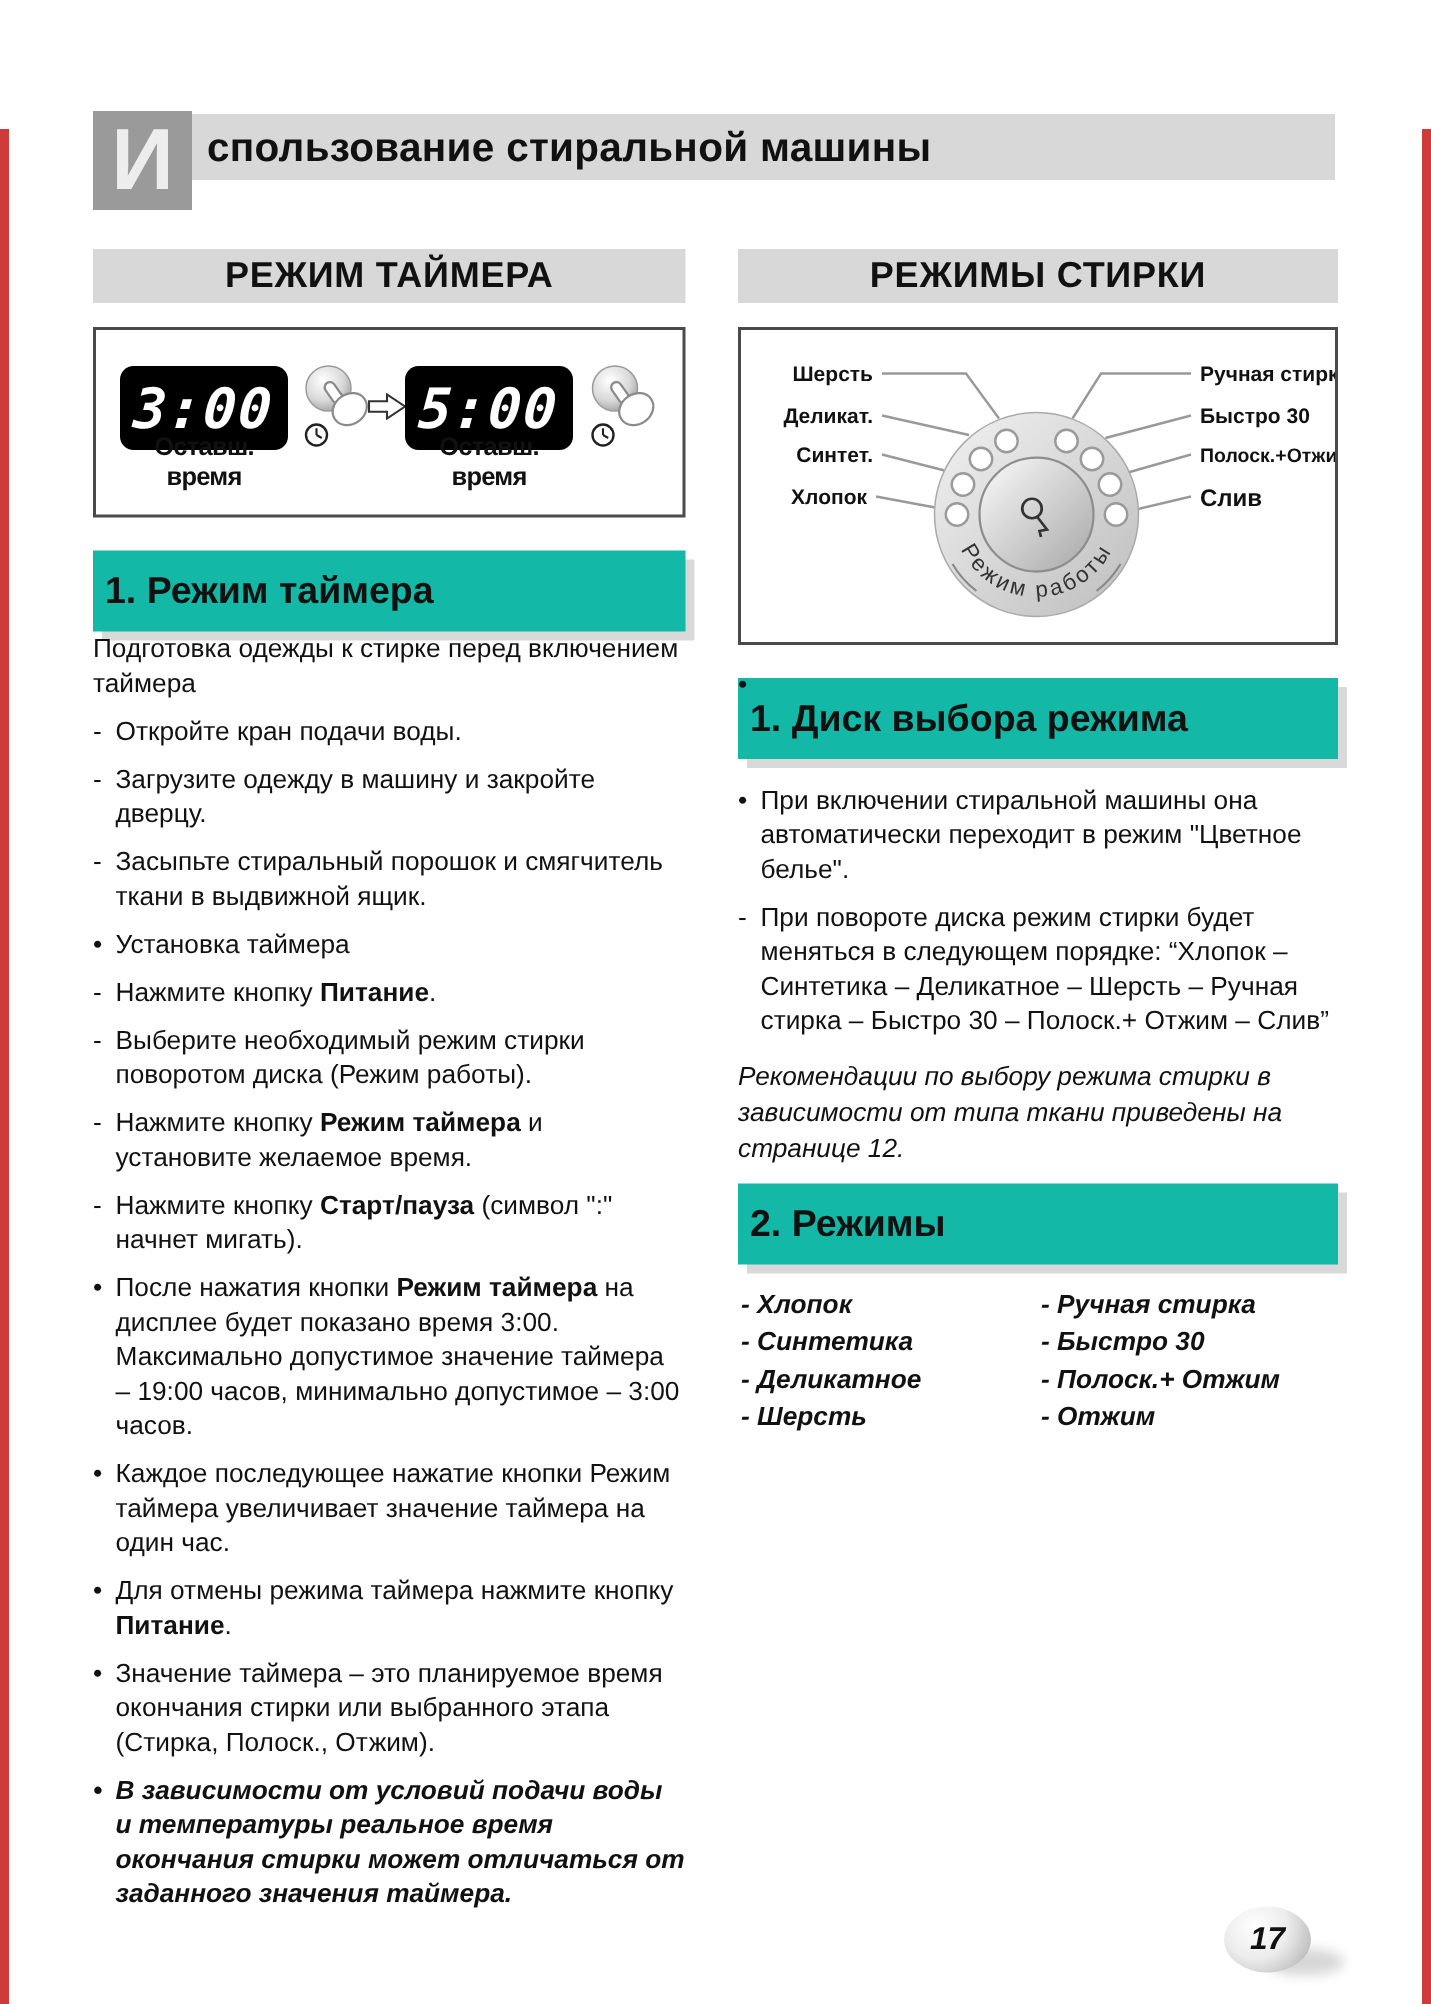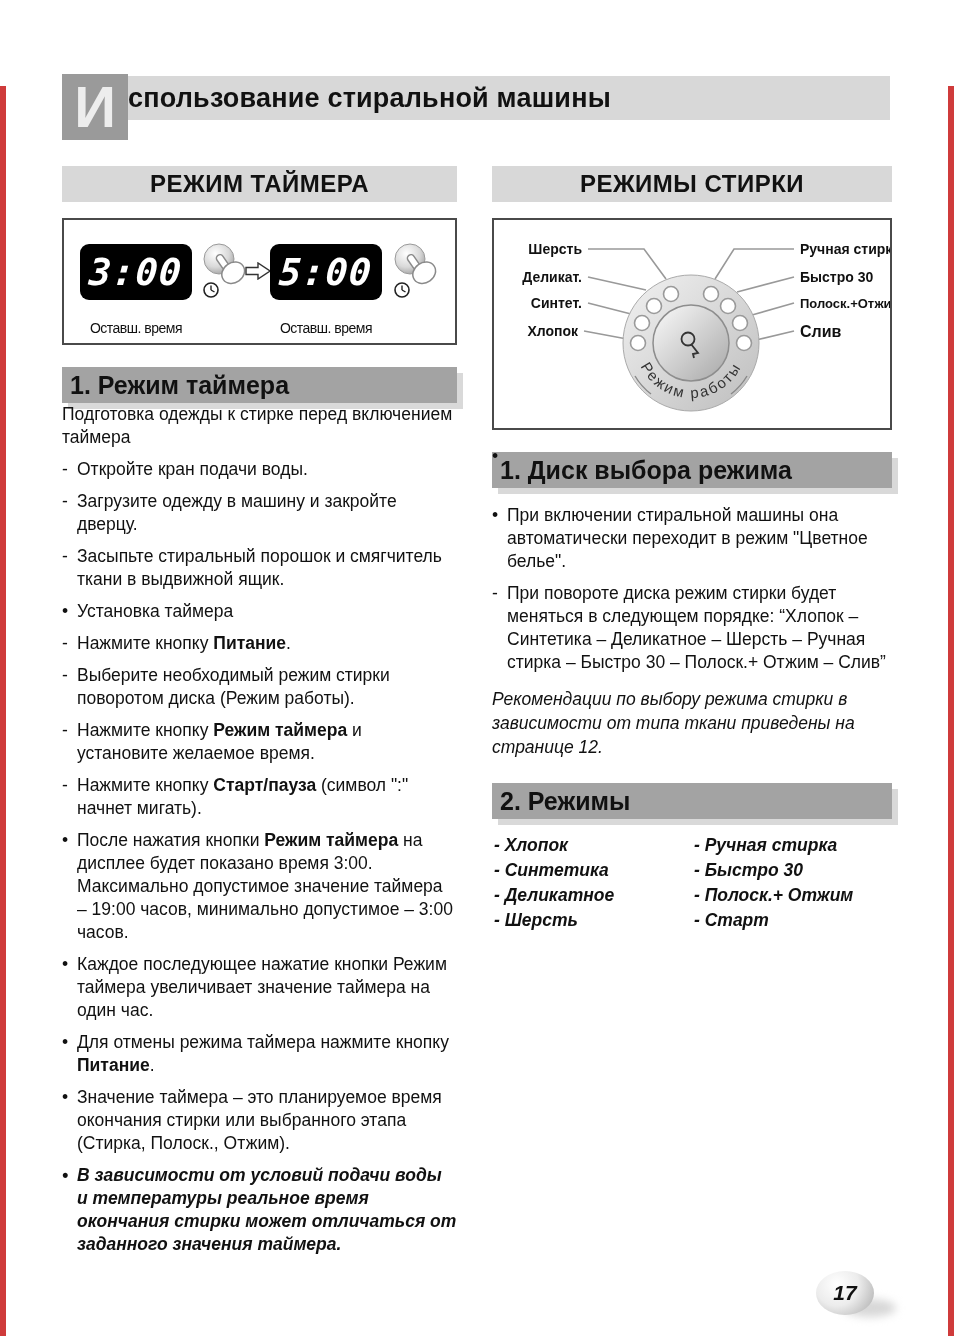--- a/index.html
+++ b/index.html
@@ -16,34 +16,34 @@
   .page-header{position:absolute;left:62px;top:74px;width:828px;height:66px;}
   .dropcap-box{
     position:absolute;left:0;top:0;width:66px;height:66px;background:#9a9a9a;
     display:flex;align-items:center;justify-content:center;
     font-size:58px;font-weight:bold;color:#ededed;line-height:1;
   }
   .title-bar{
     position:absolute;left:66px;top:2px;right:0;height:44px;background:#d8d8d8;
     display:flex;align-items:center;
   }
-  .title-bar .t{font-size:27px;font-weight:bold;padding-left:0;letter-spacing:0.2px;}
+  .title-bar .t{font-size:27px;font-weight:bold;padding-left:10px;letter-spacing:0.2px;}
 
   
   .col{position:absolute;top:166px;}
   .col-left{left:62px;width:395px;}
   .col-right{left:492px;width:400px;}
 
   .col-header{
     height:36px;background:#d8d8d8;display:flex;align-items:center;justify-content:center;
     font-size:24px;font-weight:bold;letter-spacing:0.5px;
   }
 
   .sec-head{
-    margin-top:22px;height:36px;background:#a3a3a3;box-shadow:6px 6px 0 #d9d9d9;
+    margin-top:22px;height:54px;background:#14b8a6;box-shadow:6px 6px 0 #d9d9d9;
     display:flex;align-items:center;font-size:25px;font-weight:bold;padding-left:8px;
   }
 
   p{margin:0;}
   .body-text{font-size:17.5px;line-height:23px;}
   .intro{}
   .li{position:relative;padding-left:15px;margin-top:9px;}
   .li .m{position:absolute;left:0;top:0;}
   .bd{font-weight:bold;}
   .emph{font-weight:bold;font-style:italic;}
@@ -54,22 +54,22 @@
   .fig-timer{height:123px;}
   .seg-display{
     position:absolute;width:112px;height:56px;background:#000;border-radius:9px;
     display:flex;align-items:center;justify-content:center;
   }
   .seg-display .digits{
     color:#fff;font-family:"DejaVu Sans Mono",monospace;font-weight:bold;font-style:italic;
     font-size:37px;letter-spacing:1px;transform:skewX(-4deg);
   }
   .seg-label{
-    position:absolute;width:112px;text-align:center;top:100px;
-    font-size:14px;font-weight:normal;letter-spacing:-0.5px;
+    position:absolute;width:112px;text-align:center;top:68px;
+    font-size:17px;font-weight:bold;letter-spacing:-0.5px;
   }
   .btn-press{position:absolute;width:52px;height:60px;}
   .arrow-wrap{position:absolute;}
 
   
   .fig-dial{height:208px;}
 
   
   .modes{display:flex;margin-top:14px;}
   .modes .mcol{width:50%;}
@@ -259,34 +259,34 @@
 
   <p class="li body-text" style="margin-top:15px;"><span class="m">•</span></p>
 
   <div class="sec-head" style="">1. Диск выбора режима</div>
 
   <p class="li body-text" style="margin-top:16px;"><span class="m">•</span><span>При включении стиральной машины она автоматически переходит в режим "Цветное белье".</span></p>
   <p class="li body-text"><span class="m">-</span><span>При повороте диска режим стирки будет меняться в следующем порядке: “Хлопок – Синтетика – Деликатное – Шерсть – Ручная стирка – Быстро 30 – Полоск.+ Отжим – Слив”</span></p>
 
   <p class="note body-text">Рекомендации по выбору режима стирки в зависимости от типа ткани приведены на странице 12.</p>
 
-  <div class="sec-head" style="margin-top:24px;">2. Режимы</div>
+  <div class="sec-head" style="margin-top:12px;">2. Режимы</div>
 
   <div class="modes">
     <div class="mcol">
       <p>- Хлопок</p>
       <p>- Синтетика</p>
       <p>- Деликатное</p>
       <p>- Шерсть</p>
     </div>
     <div class="mcol">
       <p>- Ручная стирка</p>
       <p>- Быстро 30</p>
       <p>- Полоск.+ Отжим</p>
-      <p>- Старт</p>
+      <p>- Отжим</p>
     </div>
   </div>
 </div>
 
 <div class="page-ball">
   <div class="shadow"></div>
   <span class="num">17</span>
 </div>
 
 </body></html>

